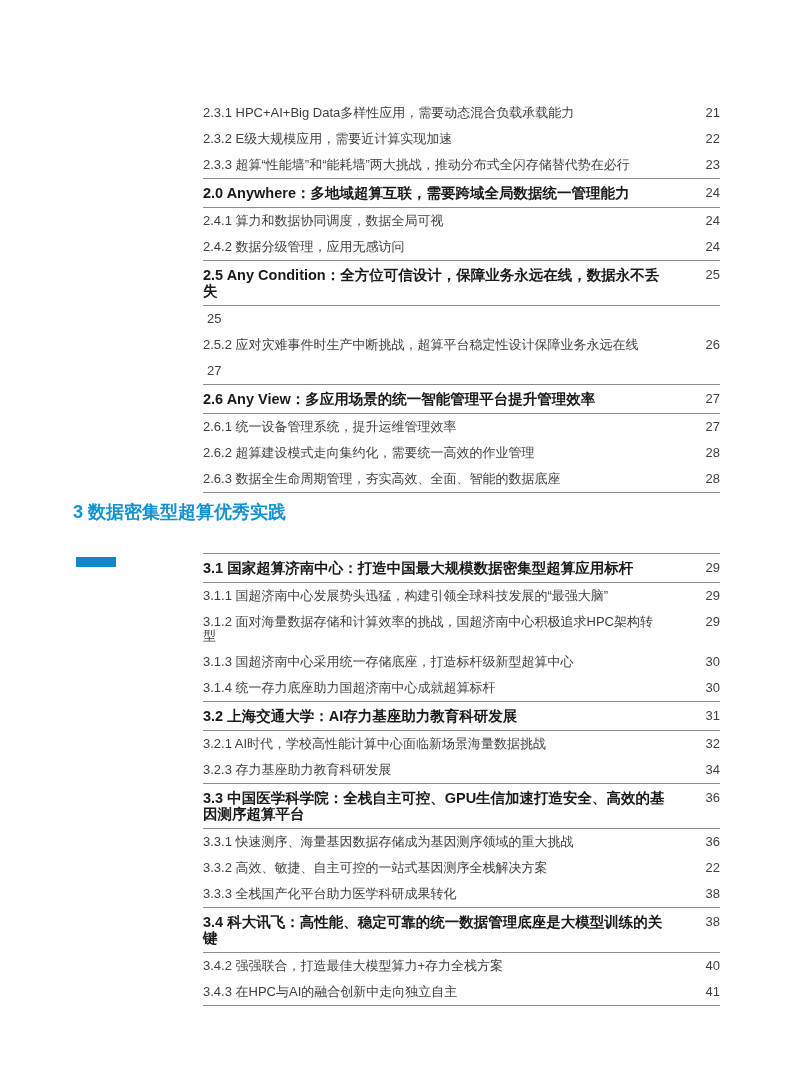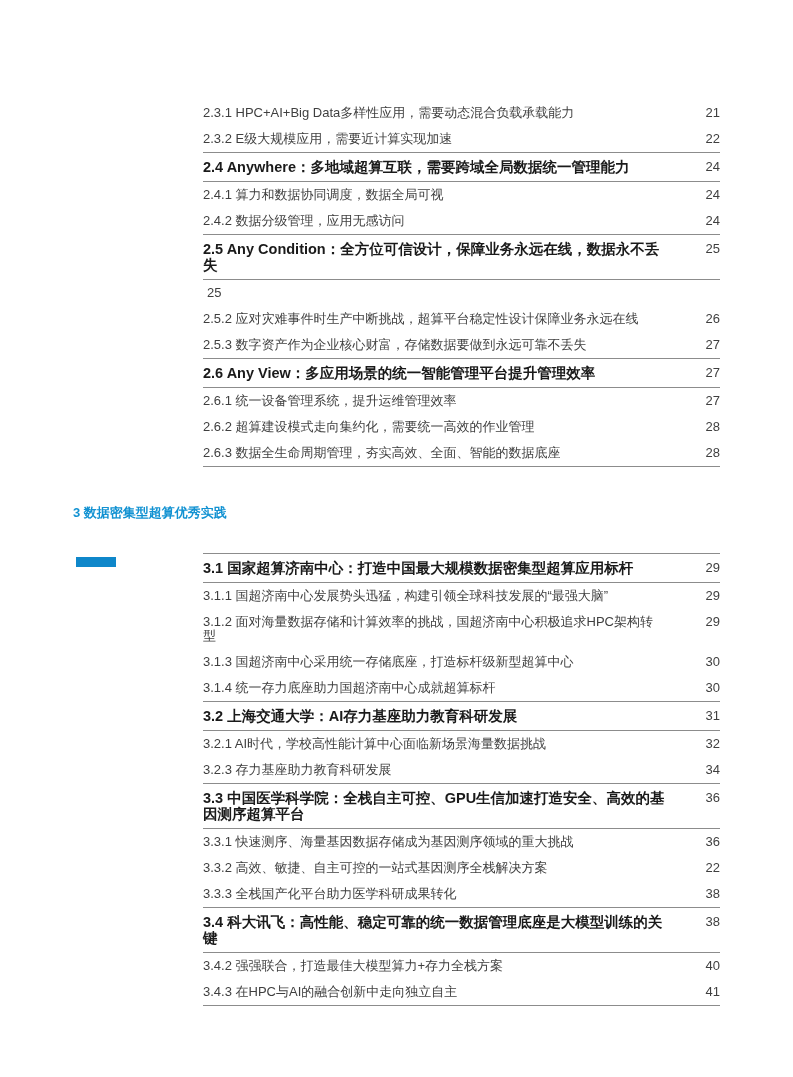--- a/index.html
+++ b/index.html
@@ -33,21 +33,21 @@
     flex:0 0 auto;margin-left:4px;font-size:13px;line-height:14px;
     font-weight:400;color:var(--text);
   }
   .row.header{
     border-bottom:1px solid var(--rule);
     font-size:14.5px;line-height:16px;font-weight:700;color:var(--text-bold);
   }
   .row.header .page{line-height:16px;}
   .chapter-heading{
     position:absolute;left:73px;top:501px;margin:0;
-    font-size:13px;line-height:23px;font-weight:700;color:var(--heading-blue);
+    font-size:18px;line-height:23px;font-weight:700;color:var(--heading-blue);
     white-space:nowrap;
   }
   .marker{
     position:absolute;left:76px;top:557px;width:40px;height:10px;
     background:var(--marker-blue);
   }
 </style>
 </head>
 <body>
 
@@ -55,24 +55,28 @@
 
   <section class="toc-block closed" id="ch2-block">
     <div class="row">
       <span class="title">2.3.1 HPC+AI+Big Data多样性应用，需要动态混合负载承载能力</span>
       <span class="page">21</span>
     </div>
     <div class="row">
       <span class="title">2.3.2 E级大规模应用，需要近计算实现加速</span>
       <span class="page">22</span>
     </div>
-
-    <div class="group">
-      <div class="row header">
-        <span class="title">2.4 Anywhere：多地域超算互联，需要跨域全局数据统一管理能力</span>
+    <div class="row">
+      <span class="title">2.3.3 超算“性能墙”和“能耗墙”两大挑战，推动分布式全闪存储替代势在必行</span>
+      <span class="page">23</span>
+    </div>
+
+    <div class="group">
+      <div class="row header">
+        <span class="title">2.0 Anywhere：多地域超算互联，需要跨域全局数据统一管理能力</span>
         <span class="page">24</span>
       </div>
       <div class="row">
         <span class="title">2.4.1 算力和数据协同调度，数据全局可视</span>
         <span class="page">24</span>
       </div>
       <div class="row">
         <span class="title">2.4.2 数据分级管理，应用无感访问</span>
         <span class="page">24</span>
       </div>
@@ -84,21 +88,20 @@
         <span class="page">25</span>
       </div>
       <div class="row">
         <span class="page">25</span>
       </div>
       <div class="row">
         <span class="title">2.5.2 应对灾难事件时生产中断挑战，超算平台稳定性设计保障业务永远在线</span>
         <span class="page">26</span>
       </div>
       <div class="row">
-        <span class="title">2.5.3 数字资产作为企业核心财富，存储数据要做到永远可靠不丢失</span>
         <span class="page">27</span>
       </div>
     </div>
 
     <div class="group">
       <div class="row header">
         <span class="title">2.6 Any View：多应用场景的统一智能管理平台提升管理效率</span>
         <span class="page">27</span>
       </div>
       <div class="row">

